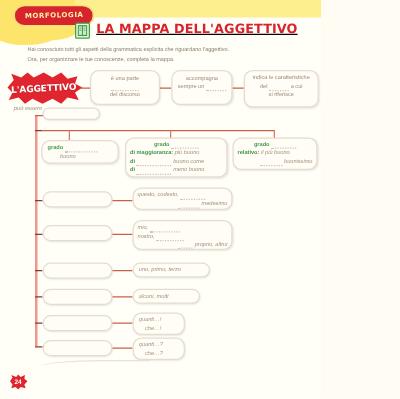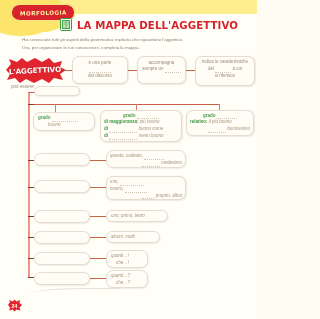--- a/index.html
+++ b/index.html
@@ -42,21 +42,21 @@
     color: #fdf0a8;
     font-size: 5.6px;
     font-weight: bold;
     letter-spacing: .45px;
     font-family: "DejaVu Sans", sans-serif;
     transform: rotate(-1.5deg);
   }
   
   .title-row {
     position: absolute; left: 60px; top: 18px;
-    display: flex; align-items: flex-end; gap: 5px;
+    display: flex; align-items: flex-start; gap: 5px; text-decoration: underline;
   }
   .title-icon {
     width: 12px; height: 13px;
     border: 1.3px solid #3f9d47;
     border-radius: 1.5px;
     background: #eaf7e6;
     display: flex; align-items: center; justify-content: center;
   }
   .title-icon svg { display: block; }
   .title-text {

